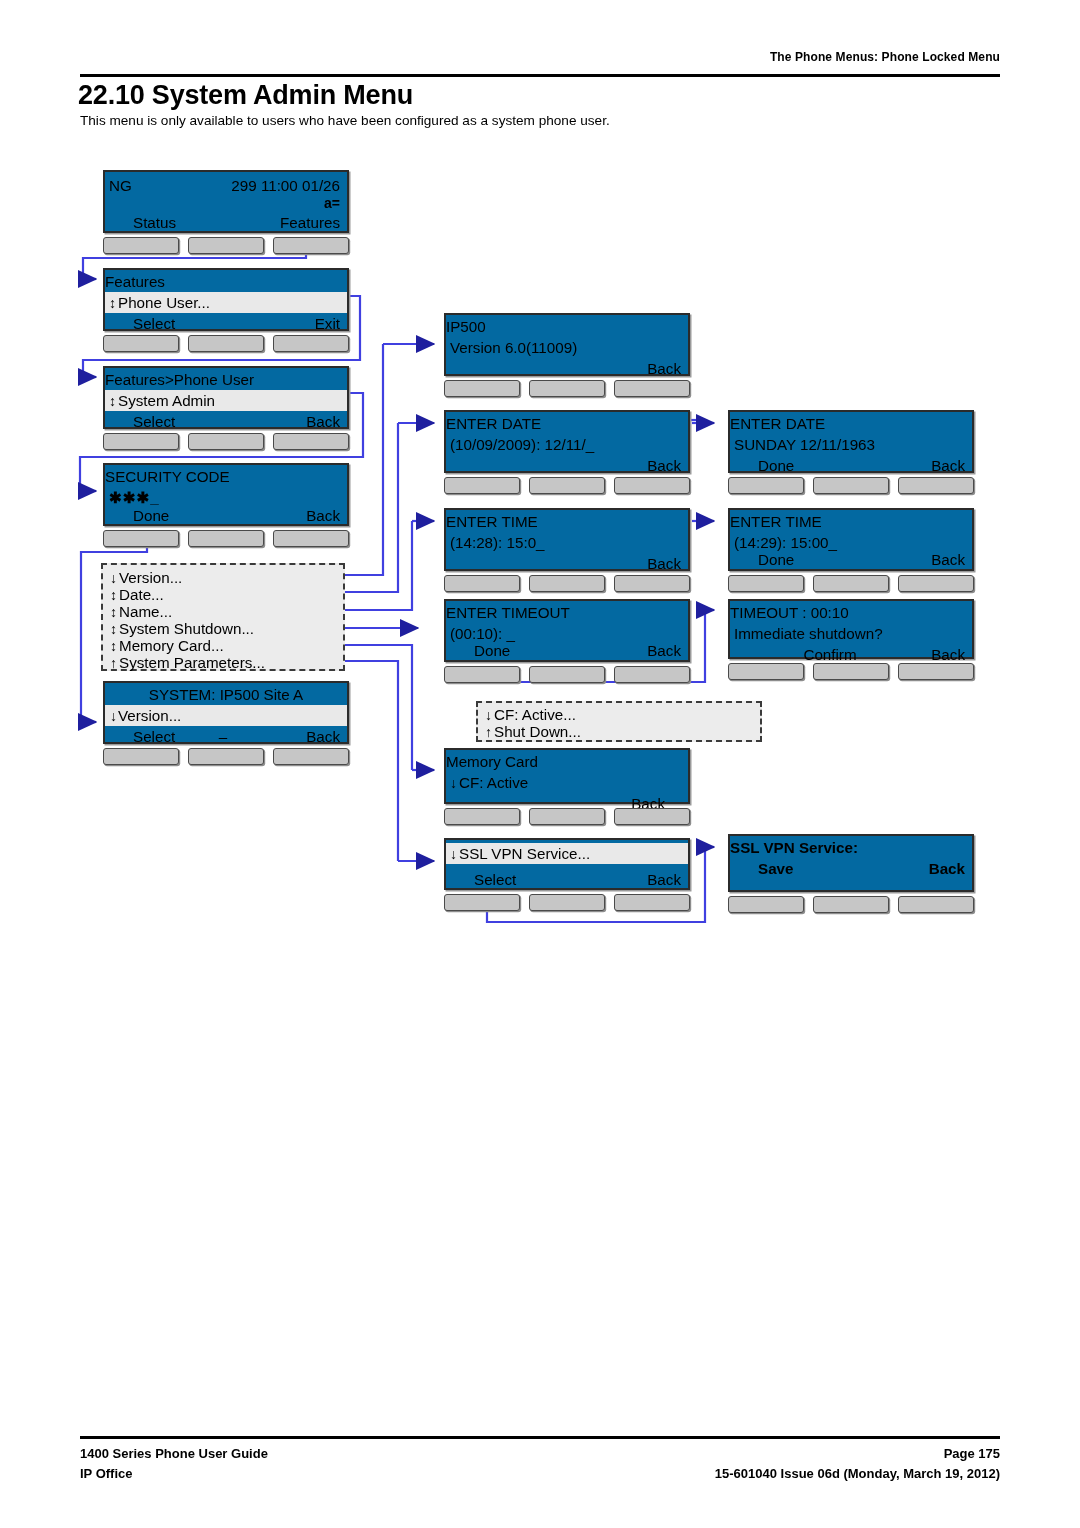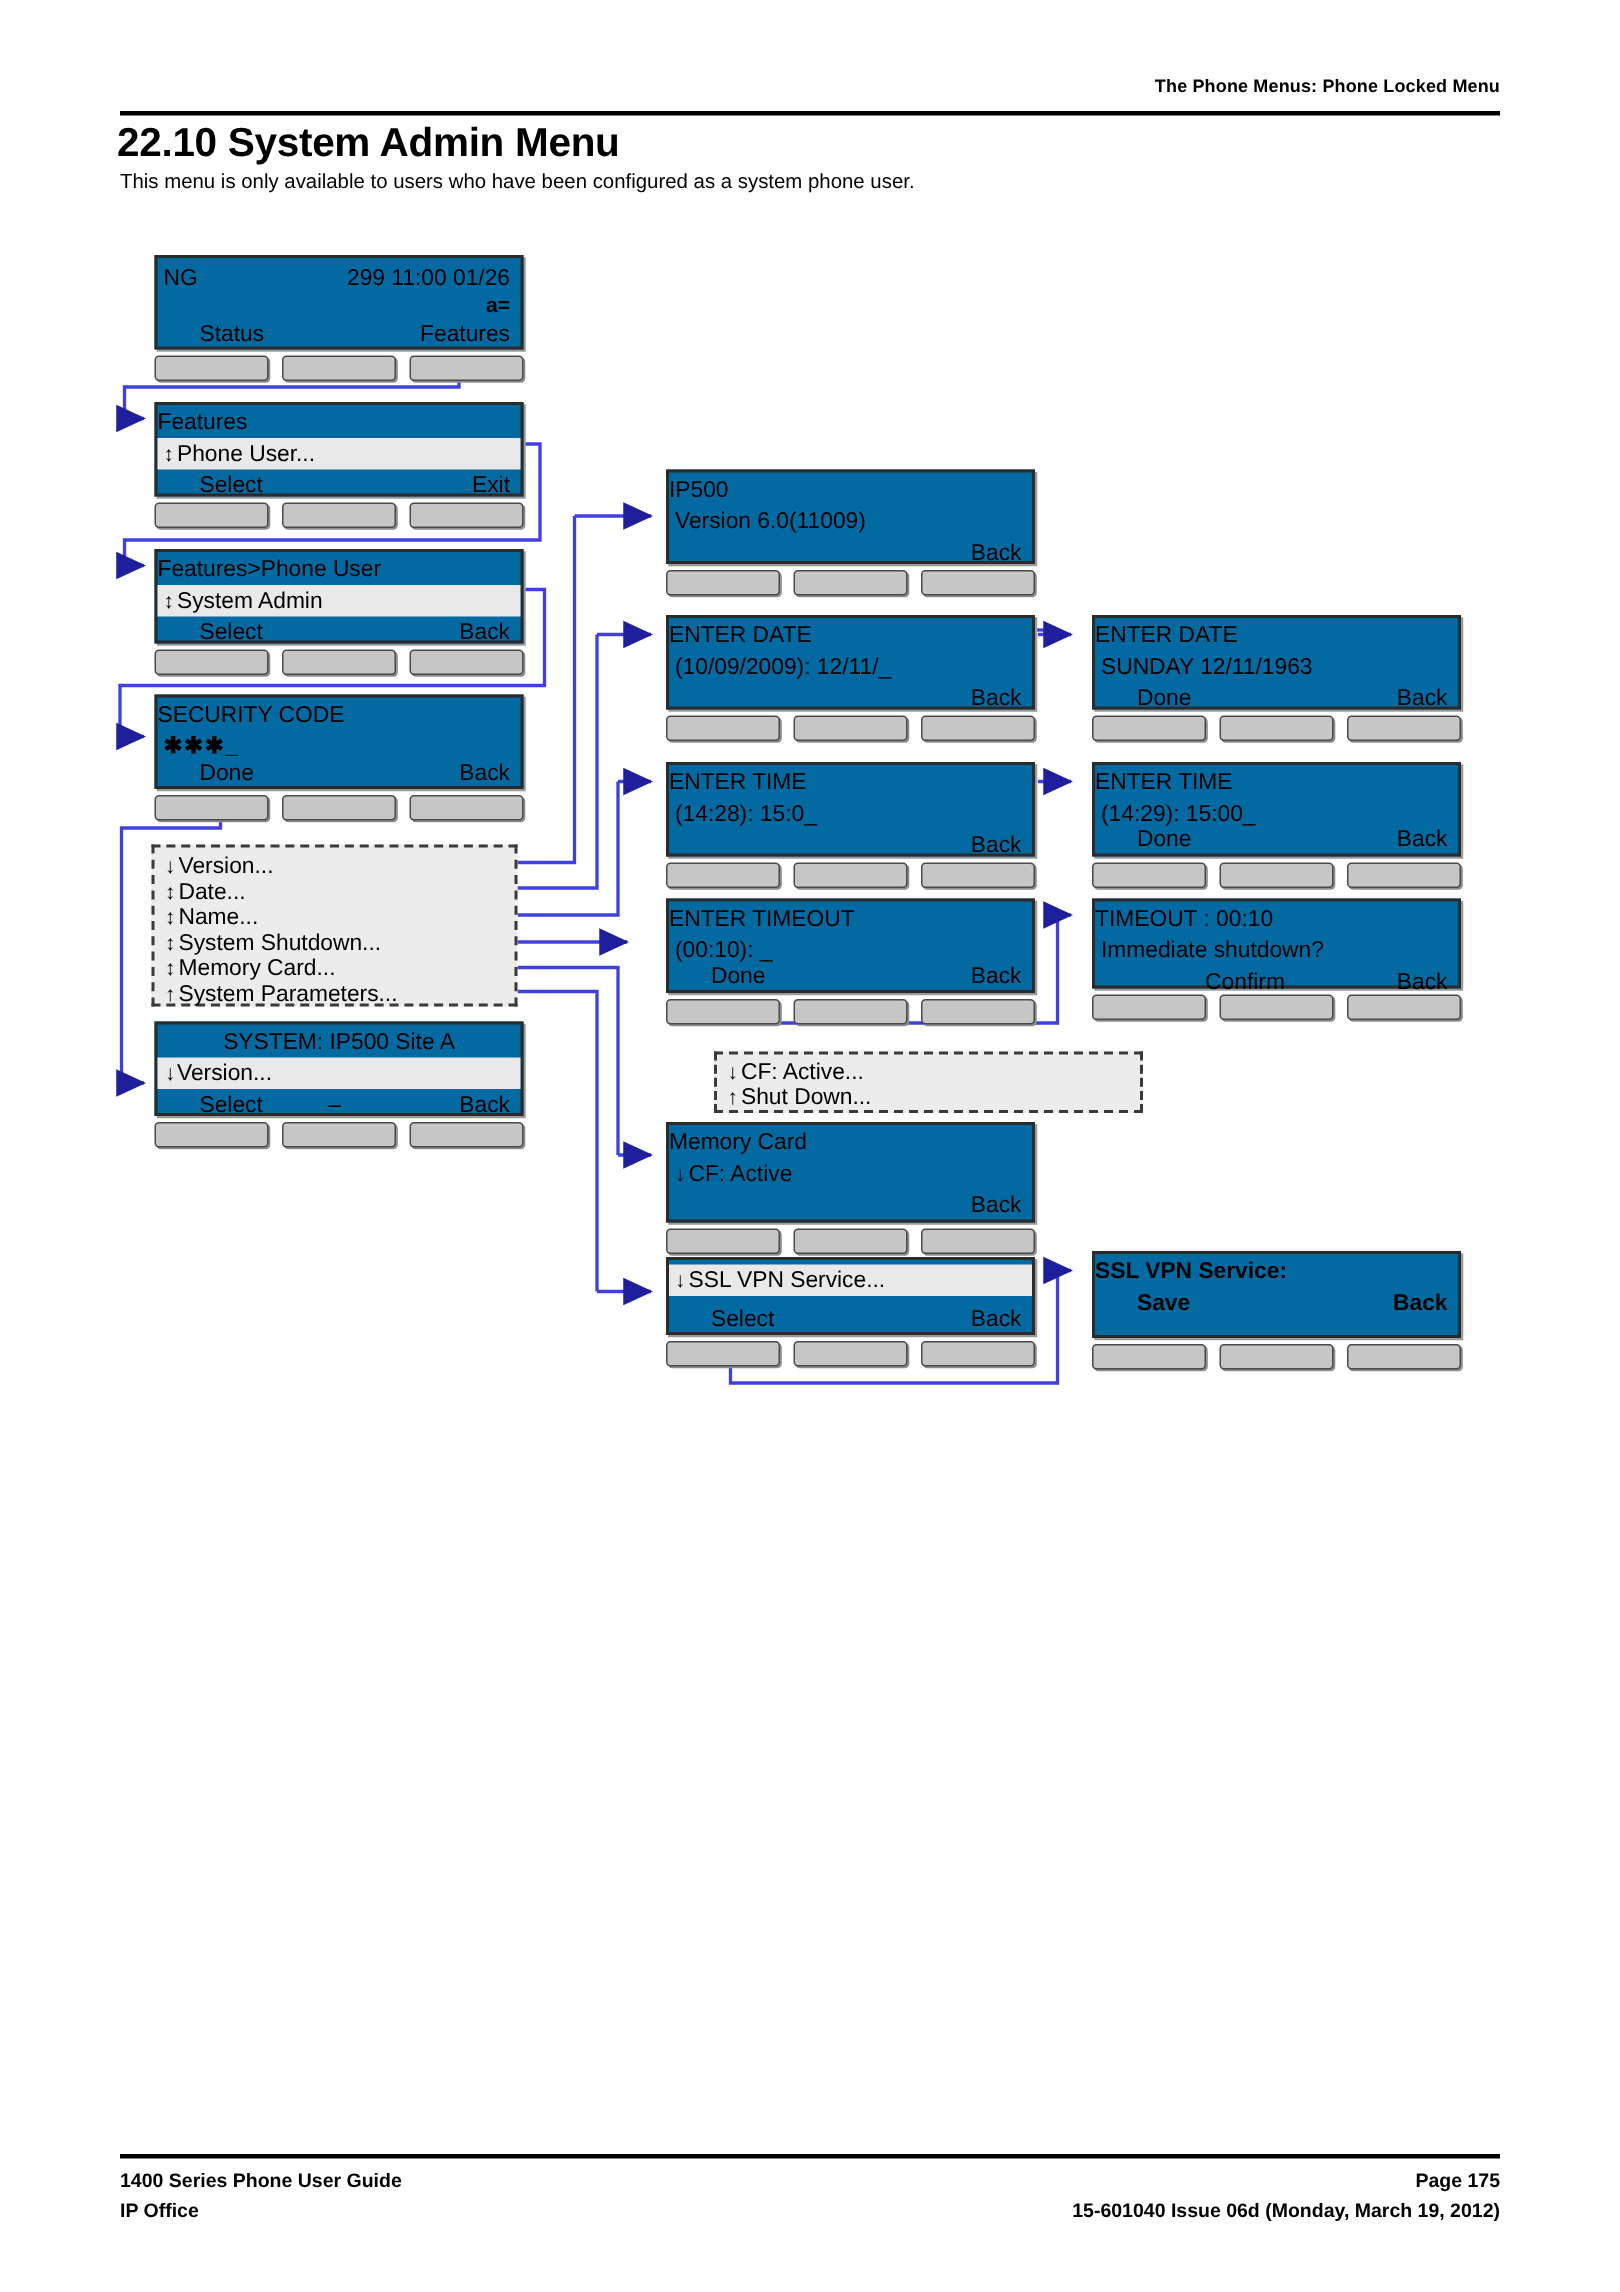--- a/index.html
+++ b/index.html
@@ -308,21 +308,21 @@
   <div class="dashed" style="left:447px;top:701px;width:286px;height:41px;padding:3px 10px 0 3px;margin-left:29px;">
     <div class="row" style="height:17px;line-height:17px;">
       <span class="l"><span class="ind">↓</span><span>CF: Active...</span></span>
     </div>
     <div class="row" style="height:17px;line-height:17px;">
       <span class="l"><span class="ind">↑</span><span>Shut Down...</span></span>
     </div>
   </div>
 
   <div class="unit" style="left:444px;top:748px;width:246px;">
-    <div class="screen" style="height:67px;padding:1px 0 0 0;">
+    <div class="screen" style="height:56px;padding:1px 16px 0 0;">
       <div class="row">Memory Card</div>
       <div class="row">
         <span class="l"><span class="ind">↓</span><span>CF: Active</span></span>
       </div>
       <div class="row softrow">
         <span class="r">Back</span>
       </div>
     </div>
     <div class="keys">
       <div class="key" style="left:0;width:76px;"></div>

